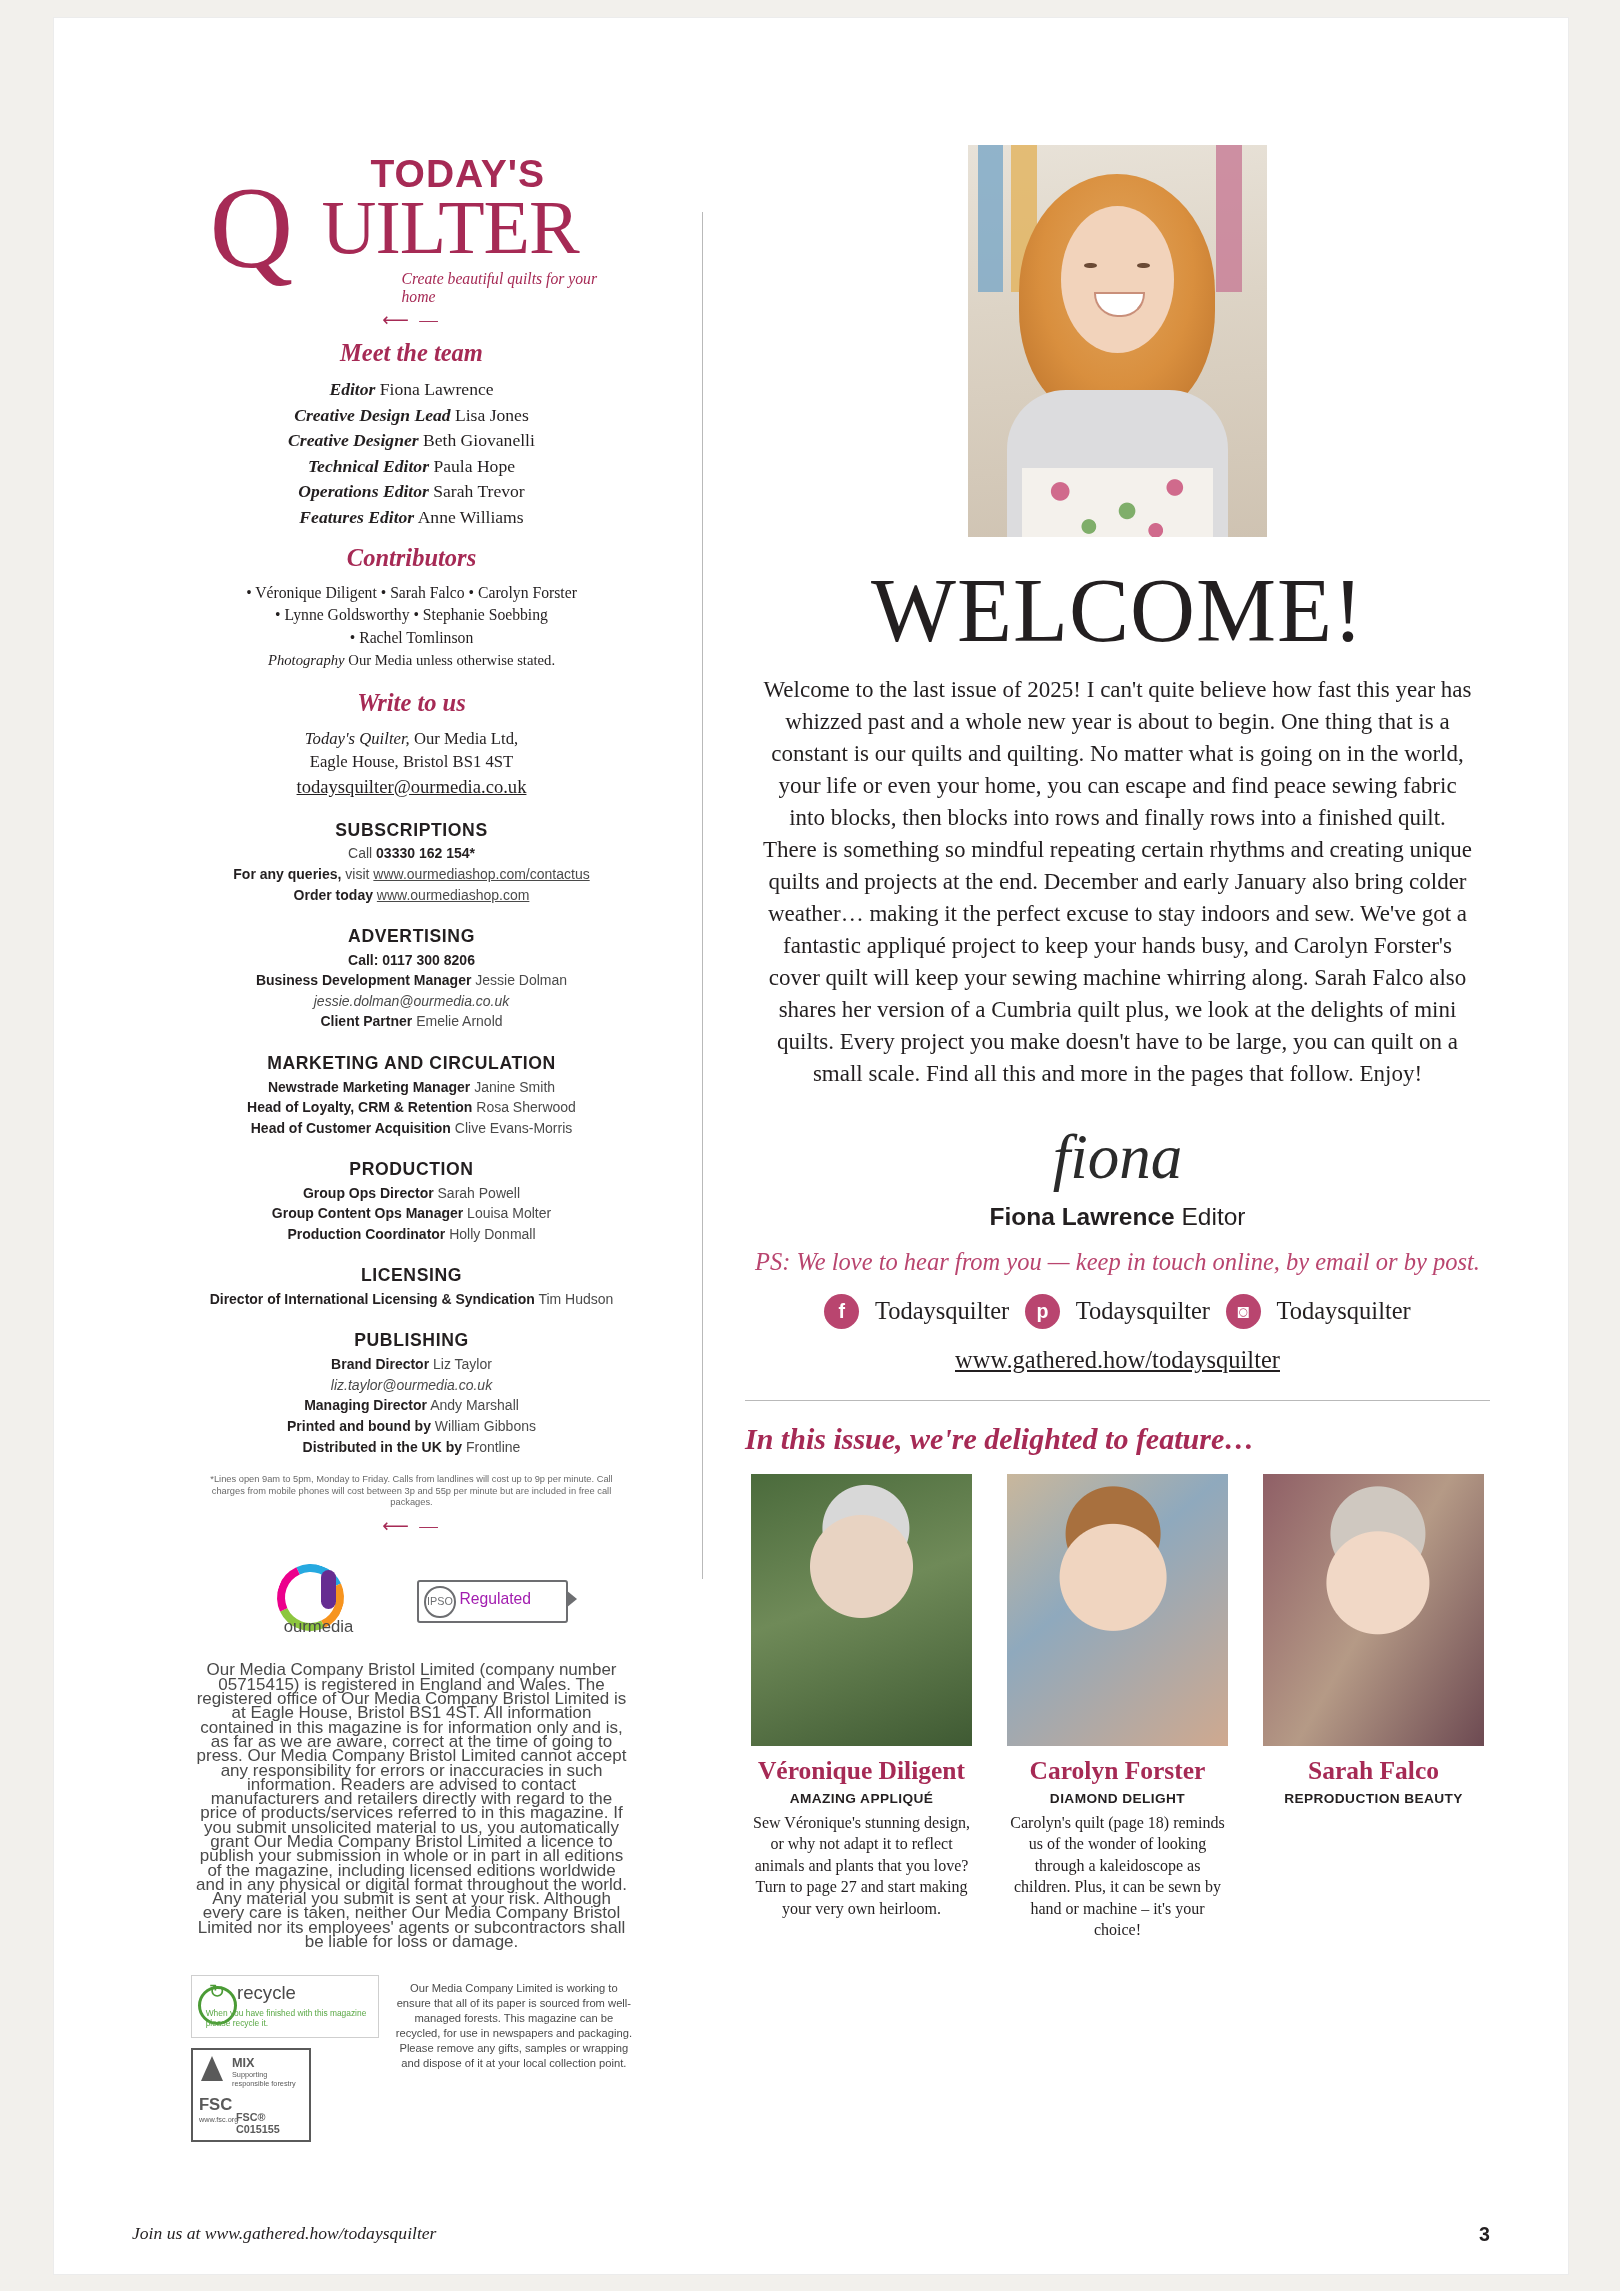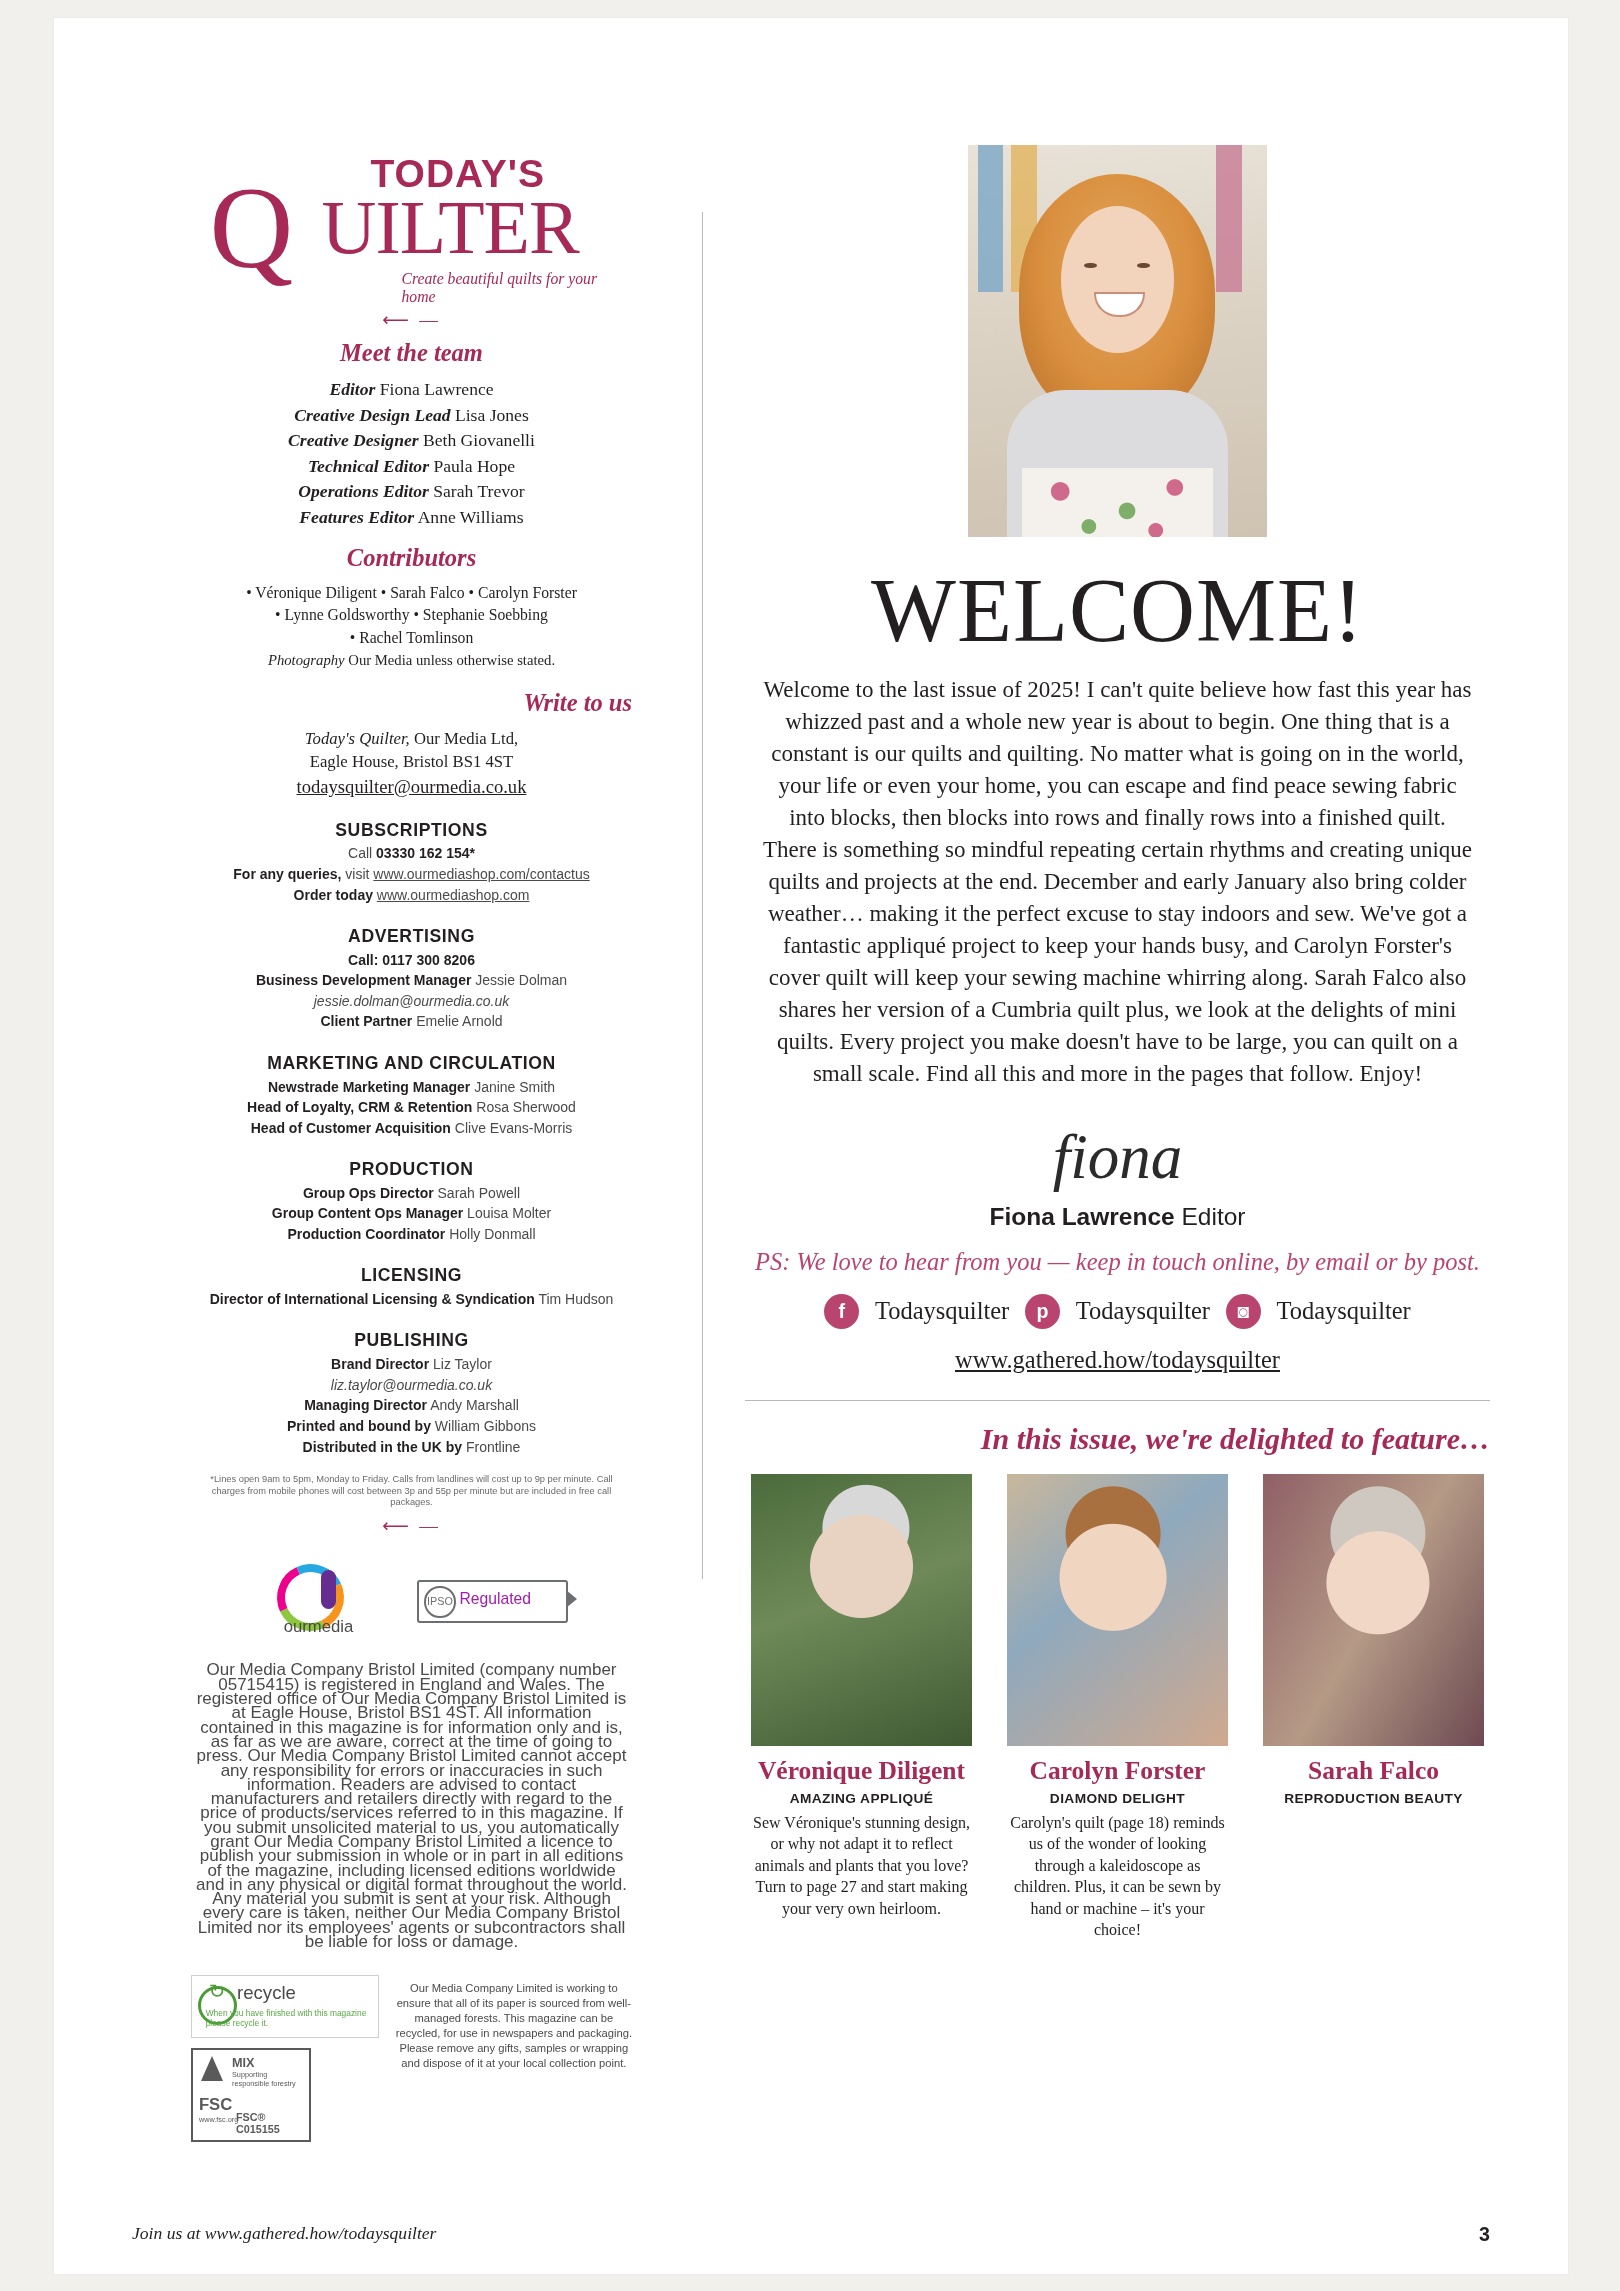--- a/index.html
+++ b/index.html
@@ -95,21 +95,21 @@
   .sig .word{position:absolute;left:50%;top:5.9px;transform:translateX(-50%);font-family:"Liberation Serif",serif;font-style:italic;font-size:63px;color:#2b2b2b;}
   .sig .name{position:absolute;left:50%;top:88px;transform:translateX(-50%);font-family:"Liberation Sans",sans-serif;font-size:24.5px;}
   .sig .name b{font-weight:bold;}
   .ps{text-align:center;font-family:"Liberation Serif",serif;font-style:italic;font-size:24.5px;color:#b9456f;margin-top:5.9px;}
 
   .socials{display:flex;justify-content:center;align-items:center;gap:15.7px;margin-top:17.6px;font-family:"Liberation Serif",serif;font-size:24.5px;}
   .sico{width:35px;height:35px;border-radius:50%;background:#b9456f;color:#fff;font-family:"Liberation Sans",sans-serif;font-size:19.6px;line-height:35px;text-align:center;font-weight:bold;}
   .weburl{text-align:center;margin-top:17.6px;font-size:24.5px;text-decoration:underline;}
 
   .rule-h{width:100%;height:1px;background:#b9b9b9;margin:25.5px 0 0 0;}
-  .feature-head{text-align:right;font-family:"Liberation Serif",serif;font-weight:bold;font-style:italic;color:#a62a55;font-size:30px;margin:21.6px 0 17.6px 0;}
+  .feature-head{text-align:left;font-family:"Liberation Serif",serif;font-weight:bold;font-style:italic;color:#a62a55;font-size:30px;margin:21.6px 0 17.6px 0;}
 
   .feats{display:flex;gap:35px;justify-content:center;}
   .feat{width:221px;}
   .feat-img{width:221px;height:272px;overflow:hidden;position:relative;background:#bbb;}
   .f-name{text-align:center;font-family:"Liberation Serif",serif;font-weight:bold;color:#a62a55;font-size:25.5px;margin-top:9.8px;}
   .f-sub{text-align:center;font-family:"Liberation Sans",sans-serif;font-weight:bold;font-size:13.7px;letter-spacing:0.4px;margin-top:4.9px;}
   .f-body{text-align:center;font-size:16px;line-height:21.6px;margin-top:5.9px;}
 
   .footer{position:absolute;left:137px;bottom:51px;width:1358px;}
   .footer .left{position:absolute;left:0;top:0;font-family:"Liberation Serif",serif;font-style:italic;font-size:17.6px;}
@@ -143,21 +143,21 @@
       <div class="team-line"><span class="role">Features Editor</span> <span>Anne Williams</span></div>
 
       <div class="sec-head-it" style="margin-top:13.7px;">Contributors</div>
       <div class="contrib">
         <div>• Véronique Diligent • Sarah Falco • Carolyn Forster</div>
         <div>• Lynne Goldsworthy • Stephanie Soebbing</div>
         <div>• Rachel Tomlinson</div>
         <div class="photoline"><span class="lbl">Photography</span> <span>Our Media unless otherwise stated.</span></div>
       </div>
 
-      <div class="sec-head-it" style="margin-top:17.6px;text-align:right;">Write to us</div>
+      <div class="sec-head-it" style="margin-top:17.6px;">Write to us</div>
       <div class="write">
         <div><span class="italic">Today's Quilter,</span> <span>Our Media Ltd,</span></div>
         <div>Eagle House, Bristol BS1 4ST</div>
       </div>
       <a class="email" href="#">todaysquilter@ourmedia.co.uk</a>
 
       <div class="block">
         <h4>SUBSCRIPTIONS</h4>
         <p><span>Call</span> <b>03330 162 154*</b></p>
         <p><b>For any queries,</b> <span>visit</span> <a href="#">www.ourmediashop.com/contactus</a></p>

